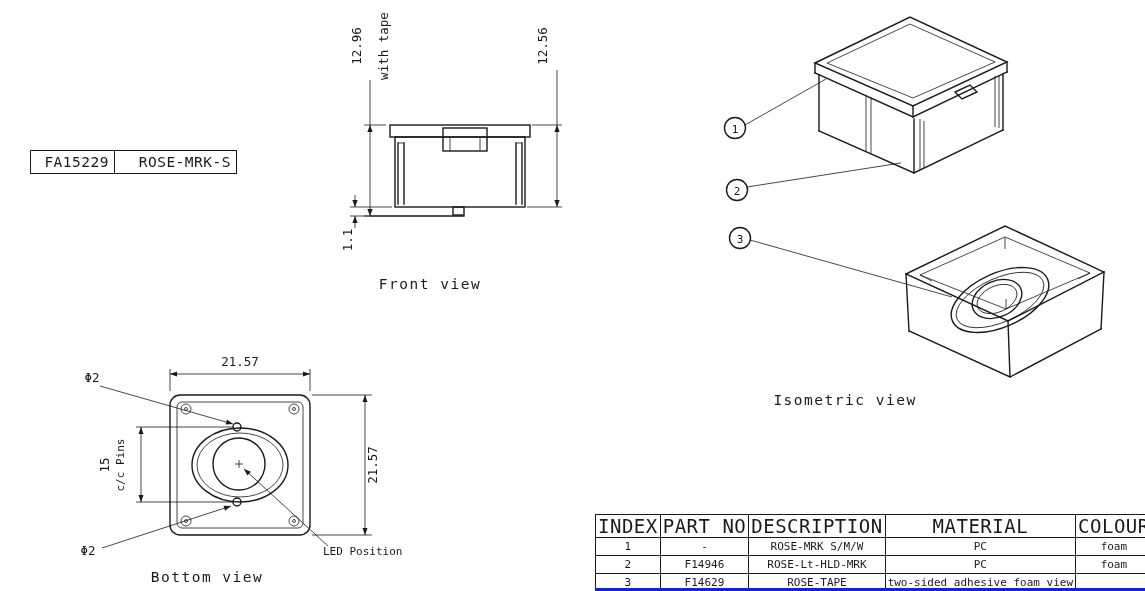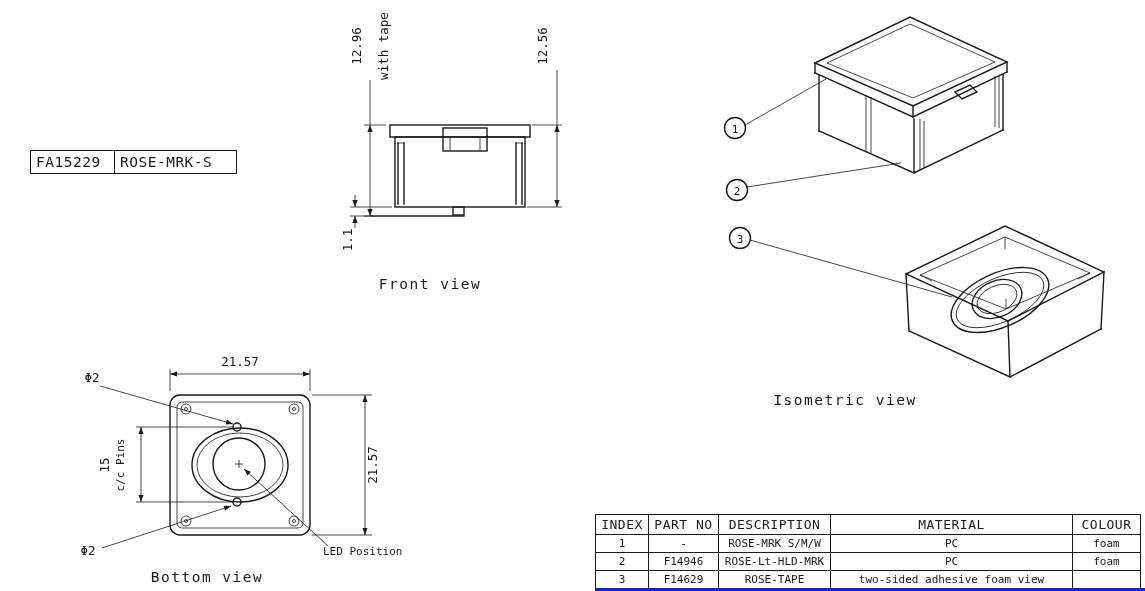--- a/index.html
+++ b/index.html
@@ -2,24 +2,24 @@
 <html><head>
 <meta charset="utf-8">
 <style>
   * { box-sizing: border-box; margin: 0; padding: 0; }
   html,body { width: 1145px; height: 591px; background: #fff; overflow: hidden;
     font-family: "DejaVu Sans Mono", "Liberation Mono", monospace; color: #1a1a1a; }
   .canvas { position: relative; width: 1145px; height: 591px; background: #fff; }
   .abs { position: absolute; }
   table { border-collapse: collapse; background: #fff; }
   .part-table td { border: 1.8px solid #1a1a1a; font-size: 14.5px; letter-spacing: .5px;
-    height: 23px; padding: 0 5px; white-space: nowrap; }
+    height: 23px; padding: 0 5px; white-space: nowrap; text-align: right; }
   .part-table td.c1 { width: 84px; }
   .part-table td.c2 { width: 122px; margin-left: 38px; }
-  .bom-table th { border: 1.5px solid #1a1a1a; font-weight: normal; font-size: 13px;
+  .bom-table th { border: 1.5px solid #1a1a1a; font-weight: normal; font-size: 19px;
     letter-spacing: .5px; height: 20px; padding: 0 2px; white-space: nowrap; }
   .bom-table td { border: 1.5px solid #1a1a1a; font-size: 11px; height: 18px;
     text-align: center; padding: 0 2px; white-space: nowrap; }
   .accent-line { position: absolute; left: 595px; top: 588px; width: 550px; height: 2.5px;
     background: #1320e0; }
   svg { overflow: visible; }
   svg text { fill: #1a1a1a; font-family: "DejaVu Sans Mono", "Liberation Mono", monospace; }
   .ln  { stroke: #1a1a1a; stroke-width: 1.4; fill: none; stroke-linecap: square; }
   .thin{ stroke: #1a1a1a; stroke-width: .8; fill: none; }
   .ar  { fill: #1a1a1a; stroke: none; }

